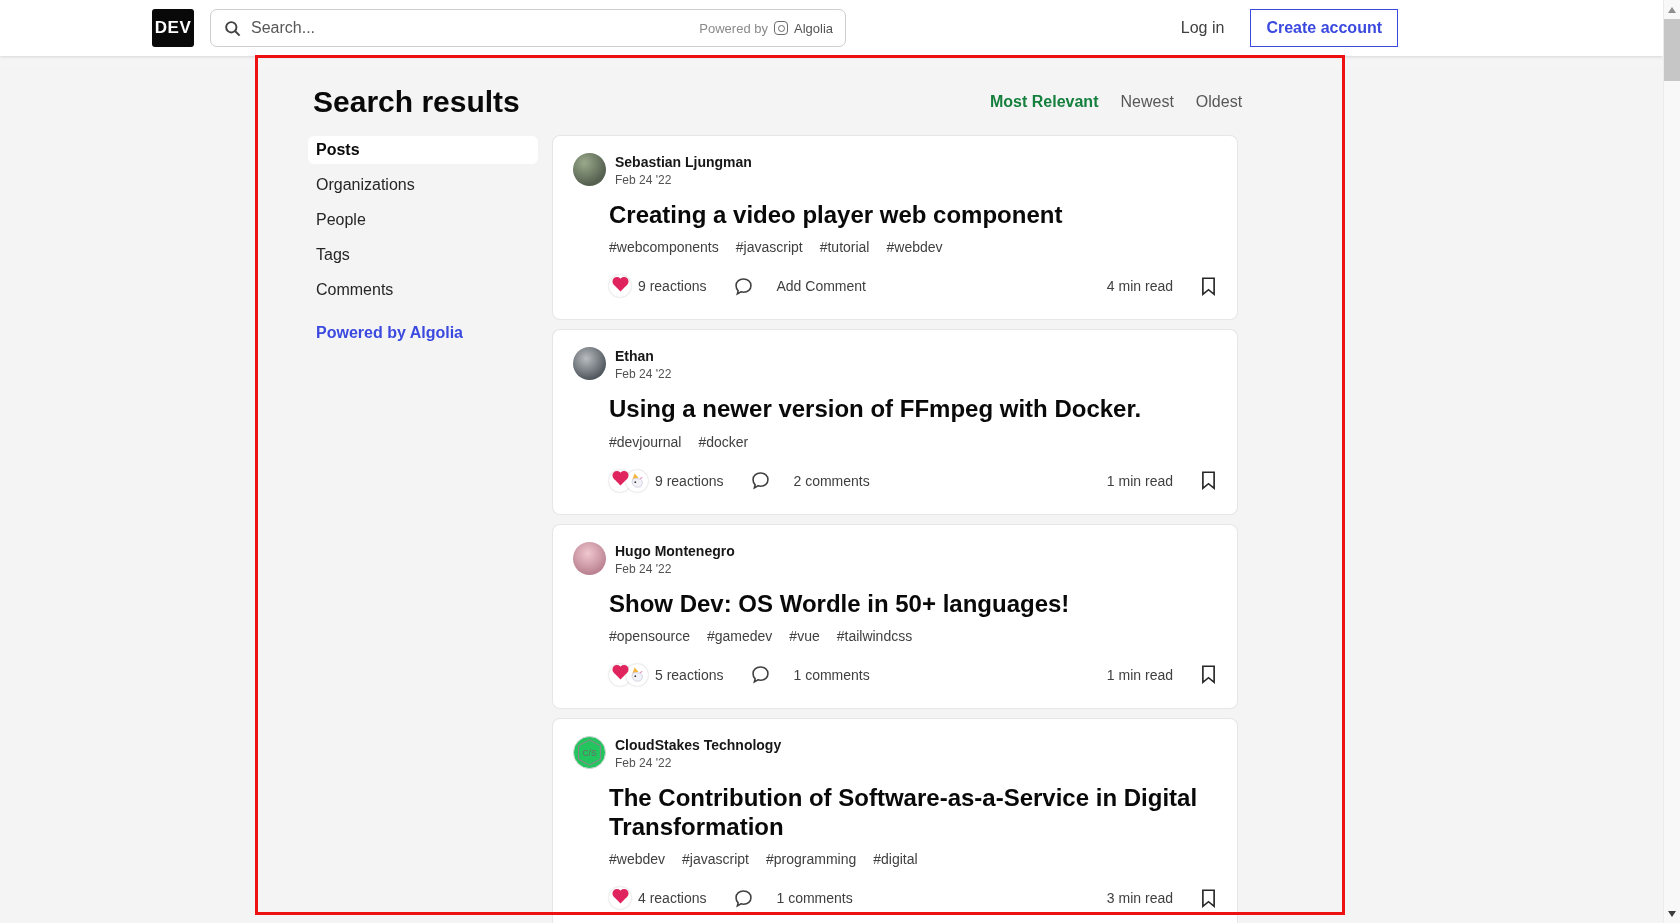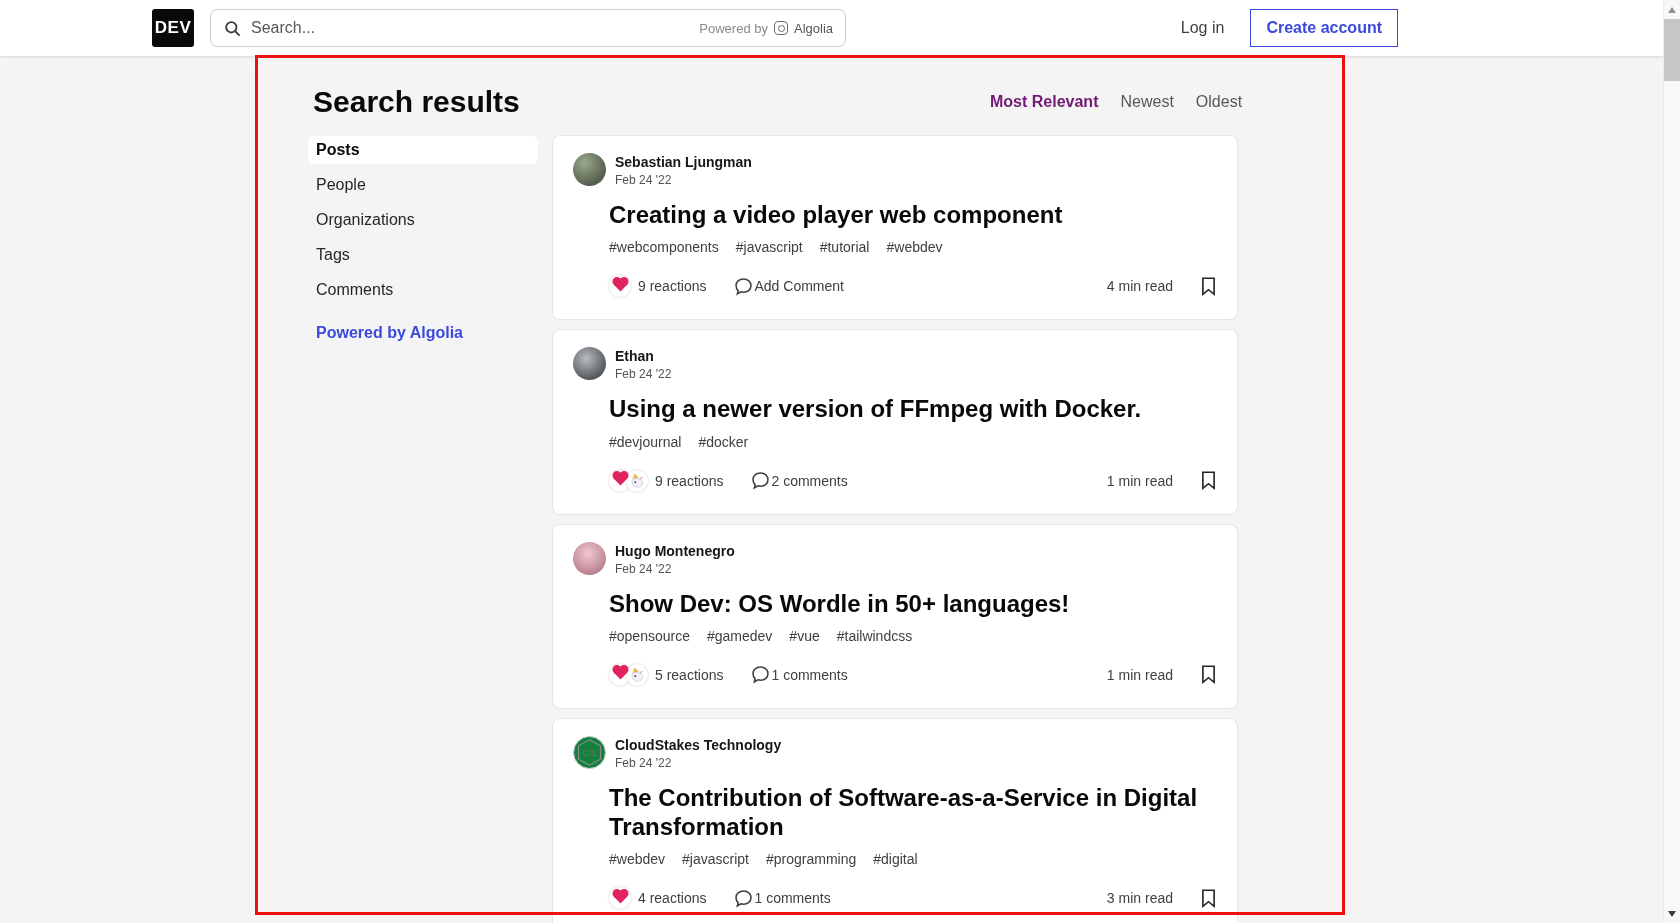--- a/index.html
+++ b/index.html
@@ -33,21 +33,21 @@
   .create-account-btn { border:1px solid #3b49df; color:#3b49df; background:#fff;
                         font-weight:bold; font-size:16px; padding:9px 15px; border-radius:0;
                         cursor:pointer; font-family:"Liberation Sans", sans-serif; }
 
   
   .main { position:absolute; top:68px; left:0; width:1663px; height:867px; background:#f4f4f5; }
   .page-title { position:absolute; left:313px; top:17px; font-size:30px; font-weight:bold; color:#090909; }
   .sort-options { position:absolute; top:25px; left:990px; width:240px; display:flex; gap:22px;
                   font-size:16px; align-items:center; }
   .sort-opt { color:#575757; cursor:pointer; white-space:nowrap; }
-  .sort-opt.active { color:#701a75; font-weight:bold; }
+  .sort-opt.active { color:#15803d; font-weight:bold; }
 
   
   .side-nav { position:absolute; left:308px; top:68px; width:230px; }
   .side-item { font-size:16px; color:#262626; padding:5px 8px; margin-bottom:7px; border-radius:6px;
                cursor:pointer; }
   .side-item.active { background:#fff; font-weight:bold; color:#090909; }
   .algolia-link { margin-top:20px; padding-left:8px; font-size:16px; font-weight:bold;
                   color:#3b49df; cursor:pointer; }
 
   
@@ -71,42 +71,42 @@
            justify-content:center; }
   .badge + .badge { margin-left:-5px; }
   .heart-shape { width:9px; height:9px; background:#e0245e; transform:rotate(45deg) translate(-1px,-1px);
                  position:relative; }
   .heart-shape::before, .heart-shape::after { content:""; position:absolute; width:9px; height:9px;
                  border-radius:50%; background:#e0245e; }
   .heart-shape::before { left:-5px; top:0; }
   .heart-shape::after { top:-5px; left:0; }
   .reactions-label, .comments-label, .read-time { font-size:14px; color:#404040; }
   .reactions-group, .comments-group { display:flex; align-items:center; cursor:pointer; }
-  .comments-group { margin-left:27px; gap:0; }
+  .comments-group { margin-left:27px; gap:22px; }
   .right-meta { margin-left:auto; display:flex; align-items:center; gap:27px; }
   .bookmark-btn { cursor:pointer; display:flex; }
 
   
   .annotation-rect { position:absolute; left:255px; top:55px; width:1090px; height:860px;
                      border:3px solid #ee1111; z-index:40; pointer-events:none; }
 
   
   .scrollbar { position:absolute; right:0; top:0; width:17px; height:923px; background:#f8f8f8;
                border-left:1px solid #ebebeb; z-index:6; }
   .sb-thumb { position:absolute; left:0; top:19px; width:17px; height:62px; background:#c6c6c6; }
   .sb-up, .sb-down { position:absolute; left:4px; width:0; height:0;
                border-left:4.5px solid transparent; border-right:4.5px solid transparent; }
   .sb-up { top:7px; border-bottom:6px solid #8f8f8f; }
   .sb-down { bottom:6px; border-top:6px solid #3c3c3c; }
 
   
   .avatar-photo-0 { background:radial-gradient(circle at 35% 30%, #9aa98b, #55604f 70%); }
   .avatar-photo-1 { background:radial-gradient(circle at 40% 35%, #b9bdc2, #4d5459 75%); }
   .avatar-photo-2 { background:radial-gradient(circle at 45% 35%, #f0c7cf, #b9808f 75%); }
-  .avatar-org { background:#15803d; border:1px solid #d4d4d4; }
+  .avatar-org { background:#22c55e; border:1px solid #d4d4d4; }
 </style>
 </head>
 <body>
 
 <header class="navbar">
   <div class="nav-inner">
     <div class="dev-logo">DEV</div>
 
     <div class="search-wrap">
       <span class="search-icon">
@@ -133,22 +133,22 @@
 <div class="main">
   <h1 class="page-title">Search results</h1>
   <div class="sort-options">
       <span class="sort-opt active">Most Relevant</span>
       <span class="sort-opt">Newest</span>
       <span class="sort-opt">Oldest</span>
     </div>
   <nav class="side-nav">
     <div>
         <div class="side-item active">Posts</div>
+        <div class="side-item">Organizations</div>
         <div class="side-item">People</div>
-        <div class="side-item">Organizations</div>
         <div class="side-item">Tags</div>
         <div class="side-item">Comments</div>
       </div>
     <div class="algolia-link">Powered by Algolia</div>
   </nav>
   <div class="cards">
   <article class="card">
     <div class="card-head">
       <div class="avatar avatar-photo-0"></div>
       <div>

